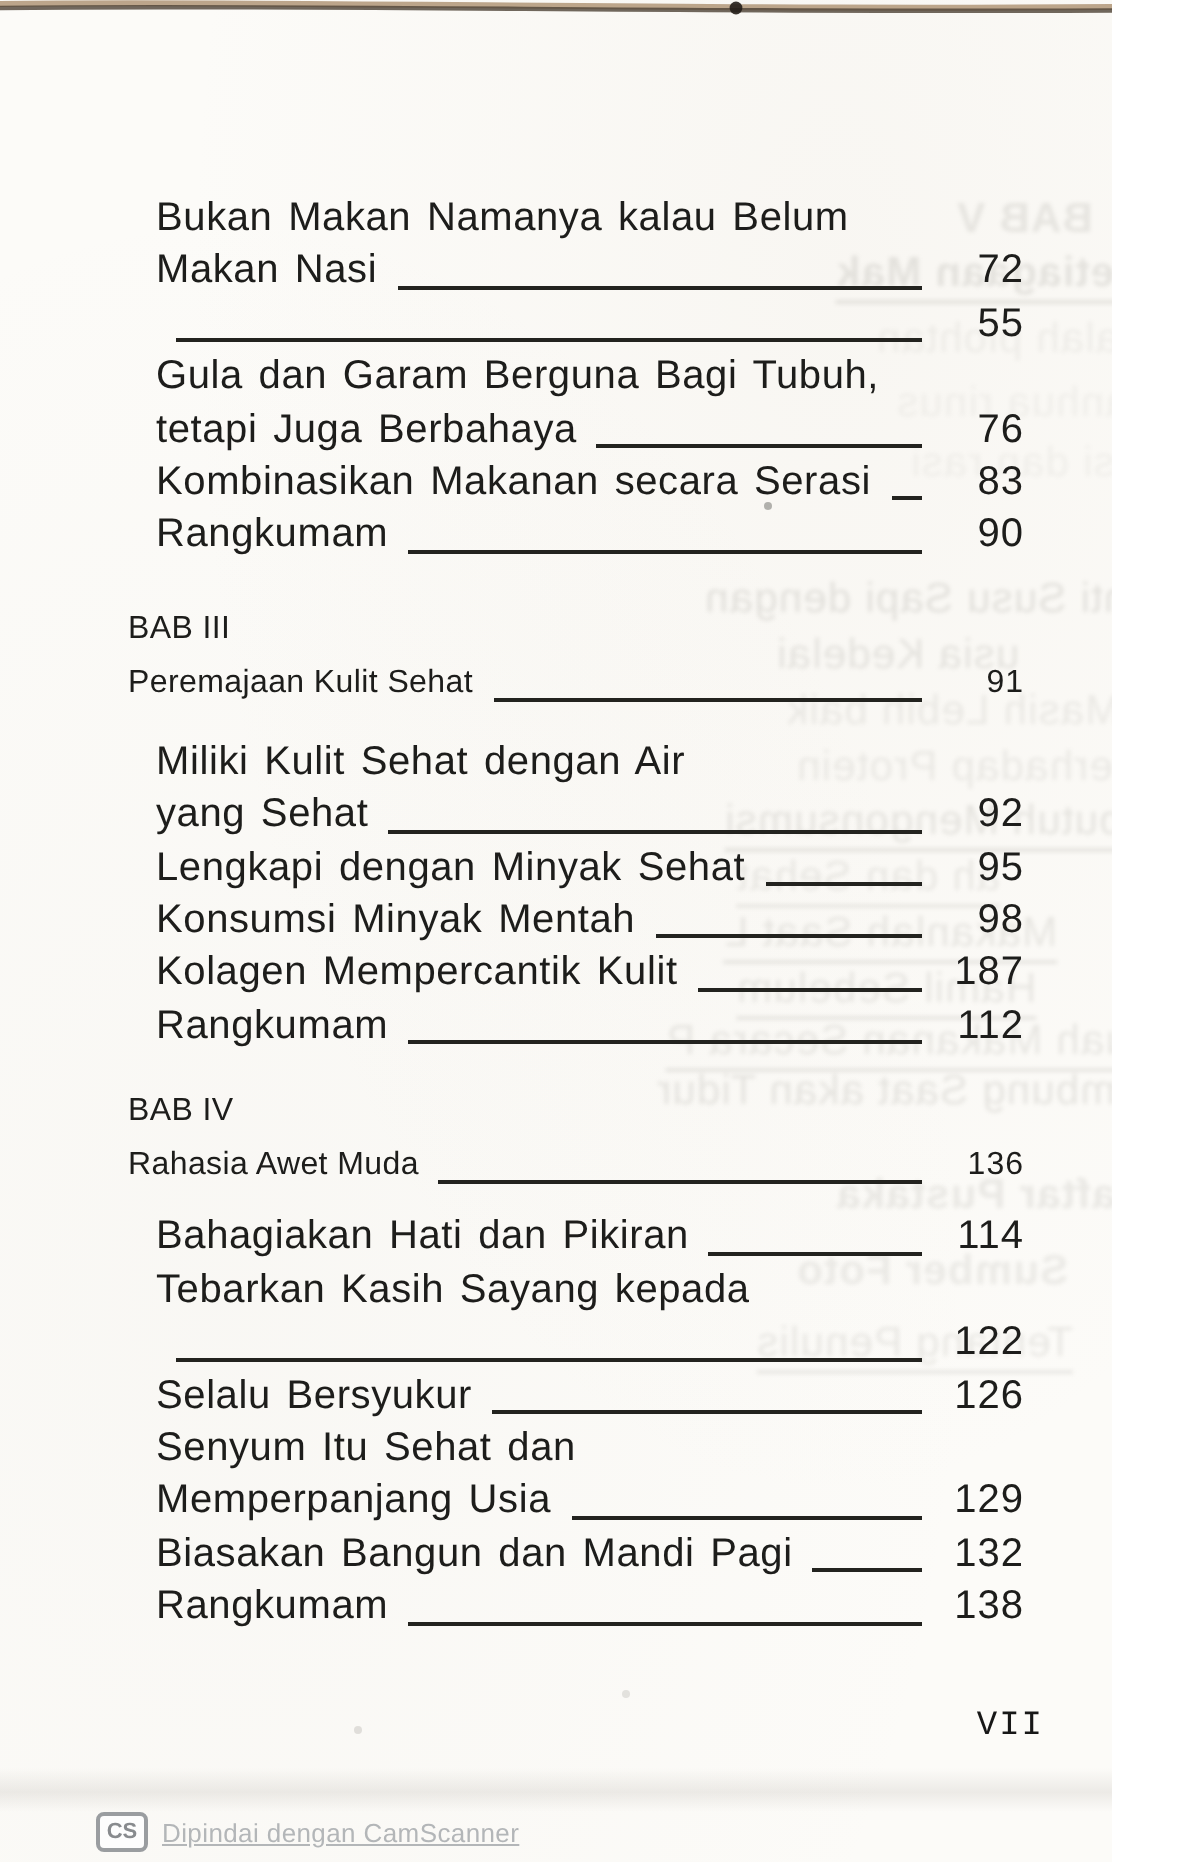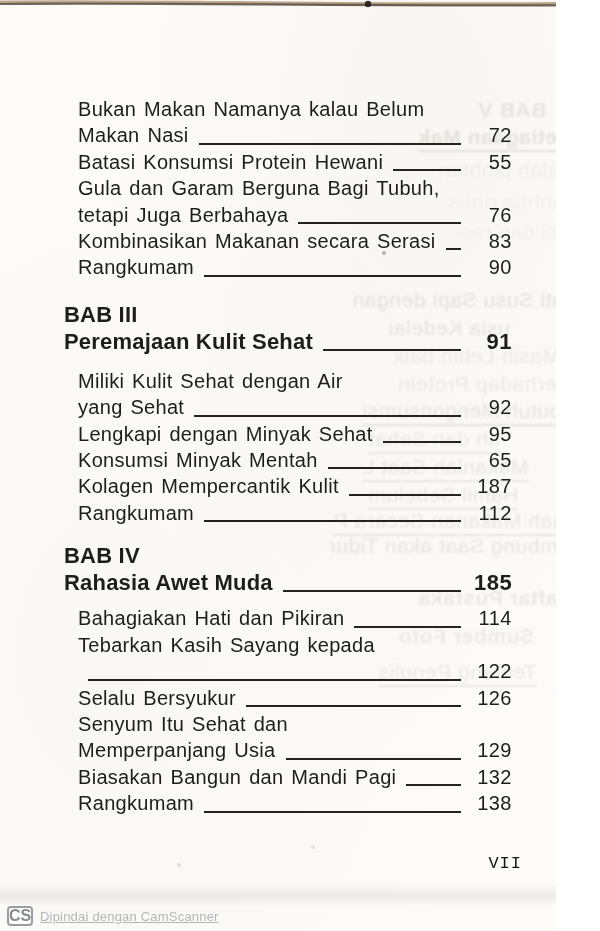--- a/index.html
+++ b/index.html
@@ -11,37 +11,37 @@
       radial-gradient(ellipse at 75% 15%, rgba(215,205,190,0.10), transparent 55%),
       radial-gradient(ellipse at 20% 70%, rgba(205,200,190,0.07), transparent 60%),
       #fcfbf8;
     color:#1d1d1b;
   }
   .top-edge{position:absolute;left:0;top:0;width:600px;height:9px;}
   
   #toc-root{position:absolute;left:78px;top:96px;width:434px;}
   .toc-line{display:flex;align-items:flex-end;}
   .items-block{font-size:20px;line-height:26.4px;letter-spacing:0.3px;word-spacing:2px;}
-  .heading-block{font-weight:bold;font-size:22px;line-height:27px;letter-spacing:0.2px;
+  .heading-block{font-weight:normal;font-size:16px;line-height:27px;letter-spacing:0.2px;
                  margin-left:-14px;width:448px;}
   .heading-block.s1{margin-top:20px;}
   .items-block.s1{margin-top:13px;}
   .heading-block.s2{margin-top:16px;}
   .items-block.s2{margin-top:9px;}
   .t{white-space:nowrap;}
   .leader{flex:1;min-width:14px;border-bottom:2px solid #23231f;margin:0 0 4px 10px;}
   .num{width:38px;text-align:right;letter-spacing:0.5px;margin-left:13px;}
   
   .folio{position:absolute;left:0;top:854px;width:522px;text-align:right;
          font-size:17px;letter-spacing:1px;color:#171717;font-family:Liberation Mono, monospace;}
   .edge-shadow{position:absolute;left:0;top:884px;width:100%;height:22px;
     background:linear-gradient(to bottom, rgba(0,0,0,0) 0%, rgba(110,100,88,0.11) 55%, rgba(0,0,0,0) 100%);}
   .watermark{position:absolute;left:7px;top:906px;display:flex;align-items:center;gap:7px;}
   .cs-badge{width:22px;height:16px;border:2px solid #9a9da0;border-radius:4px;background:#fdfdfd;
-    color:#888b8e;font-size:16px;font-weight:bold;display:flex;align-items:center;justify-content:center;}
+    color:#888b8e;font-size:11px;font-weight:bold;display:flex;align-items:center;justify-content:center;margin-left:41px;}
   .wm-text{color:#b3b6b8;font-size:13px;letter-spacing:0.2px;text-decoration:underline;}
   
   .ghost{position:absolute;transform:scaleX(-1);transform-origin:center;
     color:#908e86;filter:blur(1.1px);font-size:21px;white-space:nowrap;letter-spacing:0.6px;pointer-events:none;}
   .ghost.b{font-weight:bold;}
   .ghost.u{border-bottom:2px solid currentColor;padding-bottom:1px;}
   .specks{position:absolute;left:0;top:0;width:2px;height:2px;border-radius:50%;
     box-shadow:383px 252px 0 1px rgba(70,70,65,0.40),
                178px 864px 0 1px rgba(120,115,110,0.20),
                312px 846px 0 1px rgba(120,115,110,0.18),
@@ -83,21 +83,20 @@
       <div class="items-block s0">
         <div class="toc-line">
           <span class="t">Bukan Makan Namanya kalau Belum</span>
         </div>
         <div class="toc-line">
           <span class="t">Makan Nasi</span>
           <span class="leader"></span>
           <span class="num">72</span>
         </div>
         <div class="toc-line">
-          <span class="t">Batasi Konsumsi Protein Hewani</span>
           <span class="leader"></span>
           <span class="num">55</span>
         </div>
         <div class="toc-line">
           <span class="t">Gula dan Garam Berguna Bagi Tubuh,</span>
         </div>
         <div class="toc-line">
           <span class="t">tetapi Juga Berbahaya</span>
           <span class="leader"></span>
           <span class="num">76</span>
@@ -133,41 +132,41 @@
           <span class="num">92</span>
         </div>
         <div class="toc-line">
           <span class="t">Lengkapi dengan Minyak Sehat</span>
           <span class="leader"></span>
           <span class="num">95</span>
         </div>
         <div class="toc-line">
           <span class="t">Konsumsi Minyak Mentah</span>
           <span class="leader"></span>
-          <span class="num">65</span>
+          <span class="num">98</span>
         </div>
         <div class="toc-line">
           <span class="t">Kolagen Mempercantik Kulit</span>
           <span class="leader"></span>
           <span class="num">187</span>
         </div>
         <div class="toc-line">
           <span class="t">Rangkumam</span>
           <span class="leader"></span>
           <span class="num">112</span>
         </div>
       </div>
       <div class="heading-block s2">
         <div class="toc-line">
           <span class="t">BAB IV</span>
         </div>
         <div class="toc-line">
           <span class="t">Rahasia Awet Muda</span>
           <span class="leader"></span>
-          <span class="num">185</span>
+          <span class="num">136</span>
         </div>
       </div>
       <div class="items-block s2">
         <div class="toc-line">
           <span class="t">Bahagiakan Hati dan Pikiran</span>
           <span class="leader"></span>
           <span class="num">114</span>
         </div>
         <div class="toc-line">
           <span class="t">Tebarkan Kasih Sayang kepada</span>

